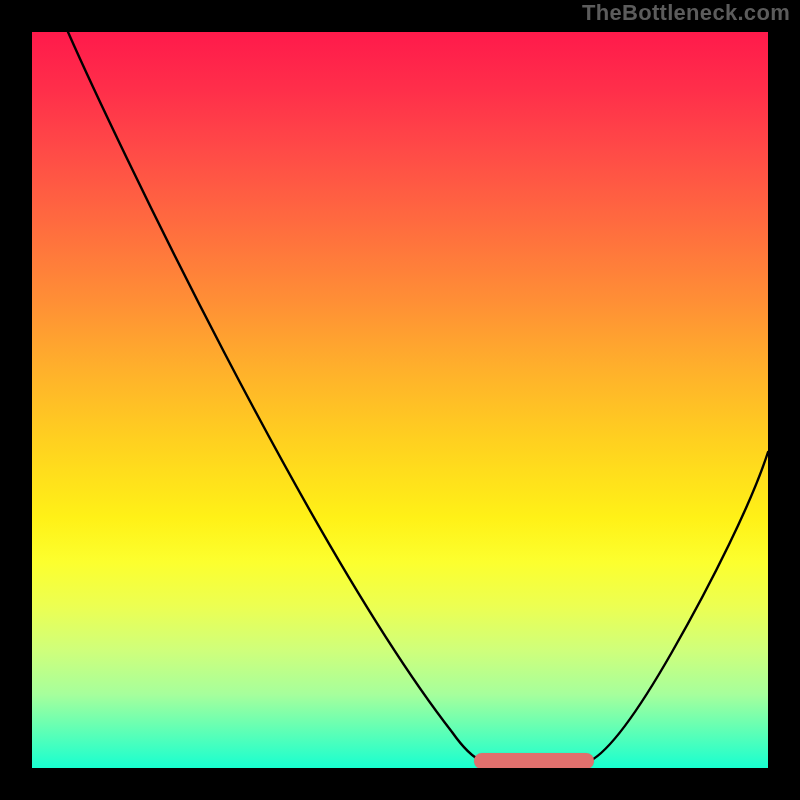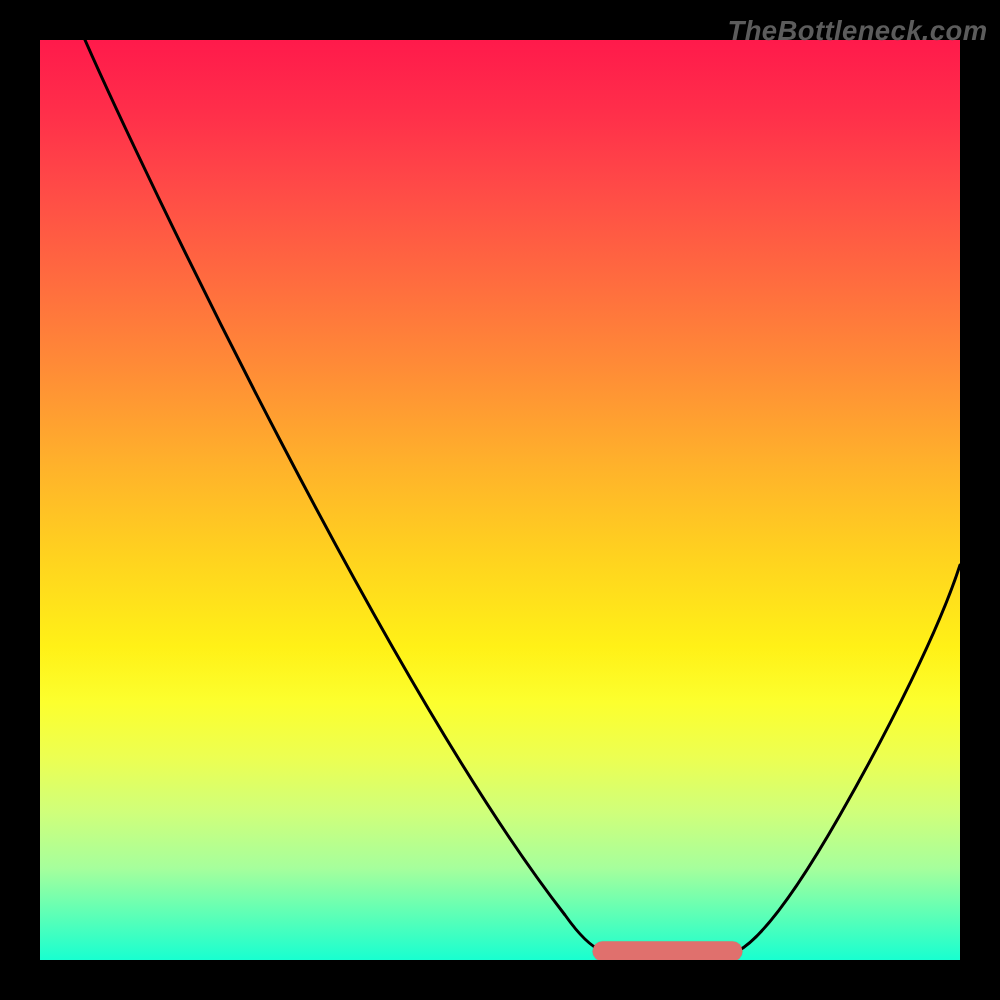--- a/index.html
+++ b/index.html
@@ -12,28 +12,27 @@
     font-family: Arial, Helvetica, sans-serif;
   }
   .frame {
     position: relative;
     width: 800px;
     height: 800px;
     background: #000;
   }
   .watermark {
     position: absolute;
-    top: 12px;
+    top: 0;
     right: 10px;
     font-size: 22px;
     font-weight: 600;
     color: #5c5c5c;
     letter-spacing: 0.3px;
     z-index: 10;
-    font-style: italic;
   }
   .plot {
     position: absolute;
     left: 32px;
     top: 32px;
     width: 736px;
     height: 736px;
     overflow: hidden;
   }
   .gradient {

